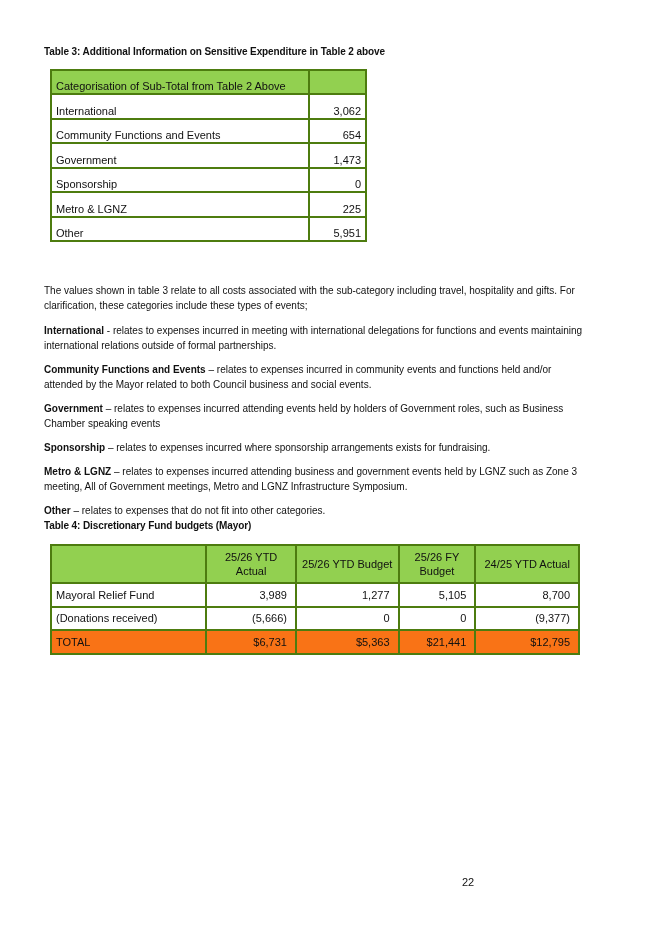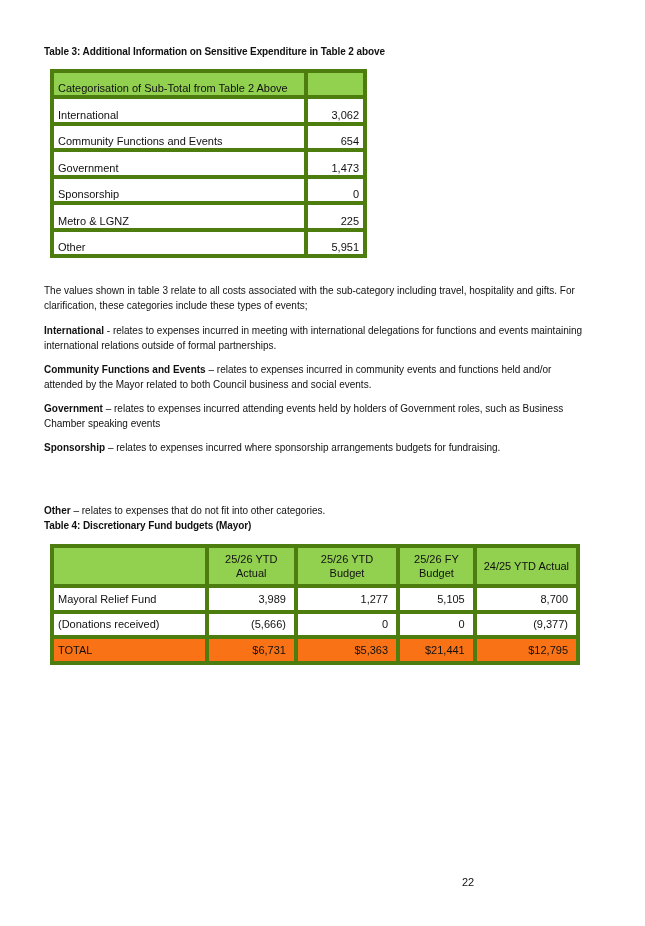--- a/index.html
+++ b/index.html
@@ -5,21 +5,21 @@
   html, body { margin: 0; padding: 0; background: #ffffff; }
   body {
     width: 645px; height: 926px; position: relative; overflow: hidden;
     font-family: "Liberation Sans", sans-serif; color: #111;
   }
   .page { position: absolute; left: 0; top: 0; width: 645px; height: 700px; border-radius: 17px; }
   .caption {
     position: absolute; left: 44px; font-size: 10px; font-weight: bold; letter-spacing: -0.1px;
   }
   table { border-collapse: collapse; position: absolute; }
-  td { border: 4px solid #4d7c0f; font-size: 11px; padding: 0 4px; }
+  td { border: 2px solid #4d7c0f; font-size: 11px; padding: 0 4px; }
   .t3 { left: 50px; top: 69px; width: 317px; }
   .t3 td { height: 21.5px; vertical-align: bottom; padding-bottom: 1px; }
   .t3 td.num { text-align: right; width: 47px; }
   .t3 tr.hdr td { background: #92d050; height: 21px; }
   .t3 tr.tot td { background: #d9d9d9; font-weight: bold; }
   .para { position: absolute; left: 44px; width: 545px; font-size: 10px; line-height: 15px; margin-top: 32px; }
   .para b { font-weight: bold; }
   .t4 { left: 50px; top: 544px; width: 530px; }
   .t4 td { height: 21.5px; vertical-align: middle; }
   .t4 tr.hdr td { background: #92d050; height: 36px; text-align: center; vertical-align: middle; line-height: 14px; }
@@ -74,21 +74,24 @@
   <div class="para" style="top:291px;">
     <b>International</b><span> - relates to expenses incurred in meeting with international delegations for functions and events maintaining international relations outside of formal partnerships.</span>
   </div>
   <div class="para" style="top:330px;">
     <b>Community Functions and Events</b><span> – relates to expenses incurred in community events and functions held and/or attended by the Mayor related to both Council business and social events.</span>
   </div>
   <div class="para" style="top:369px;">
     <b>Government</b><span> – relates to expenses incurred attending events held by holders of Government roles, such as Business Chamber speaking events</span>
   </div>
   <div class="para" style="top:408px;">
-    <b>Sponsorship</b><span> – relates to expenses incurred where sponsorship arrangements budgets for fundraising.</span>
+    <b>Sponsorship</b><span> – relates to expenses incurred where sponsorship arrangements exists for fundraising.</span>
+  </div>
+  <div class="para" style="top:432px;">
+    <b>Metro &amp; LGNZ</b><span> – relates to expenses incurred attending business and government events held by LGNZ such as Zone 3 meeting, All of Government meetings, Metro and LGNZ Infrastructure Symposium.</span>
   </div>
   <div class="para" style="top:471px;">
     <b>Other</b><span> – relates to expenses that do not fit into other categories.</span>
   </div>
 
   <div class="caption" style="top:520px;">Table 4: Discretionary Fund budgets (Mayor)</div>
 
   <table class="t4">
     <colgroup>
         <col class="c0">

